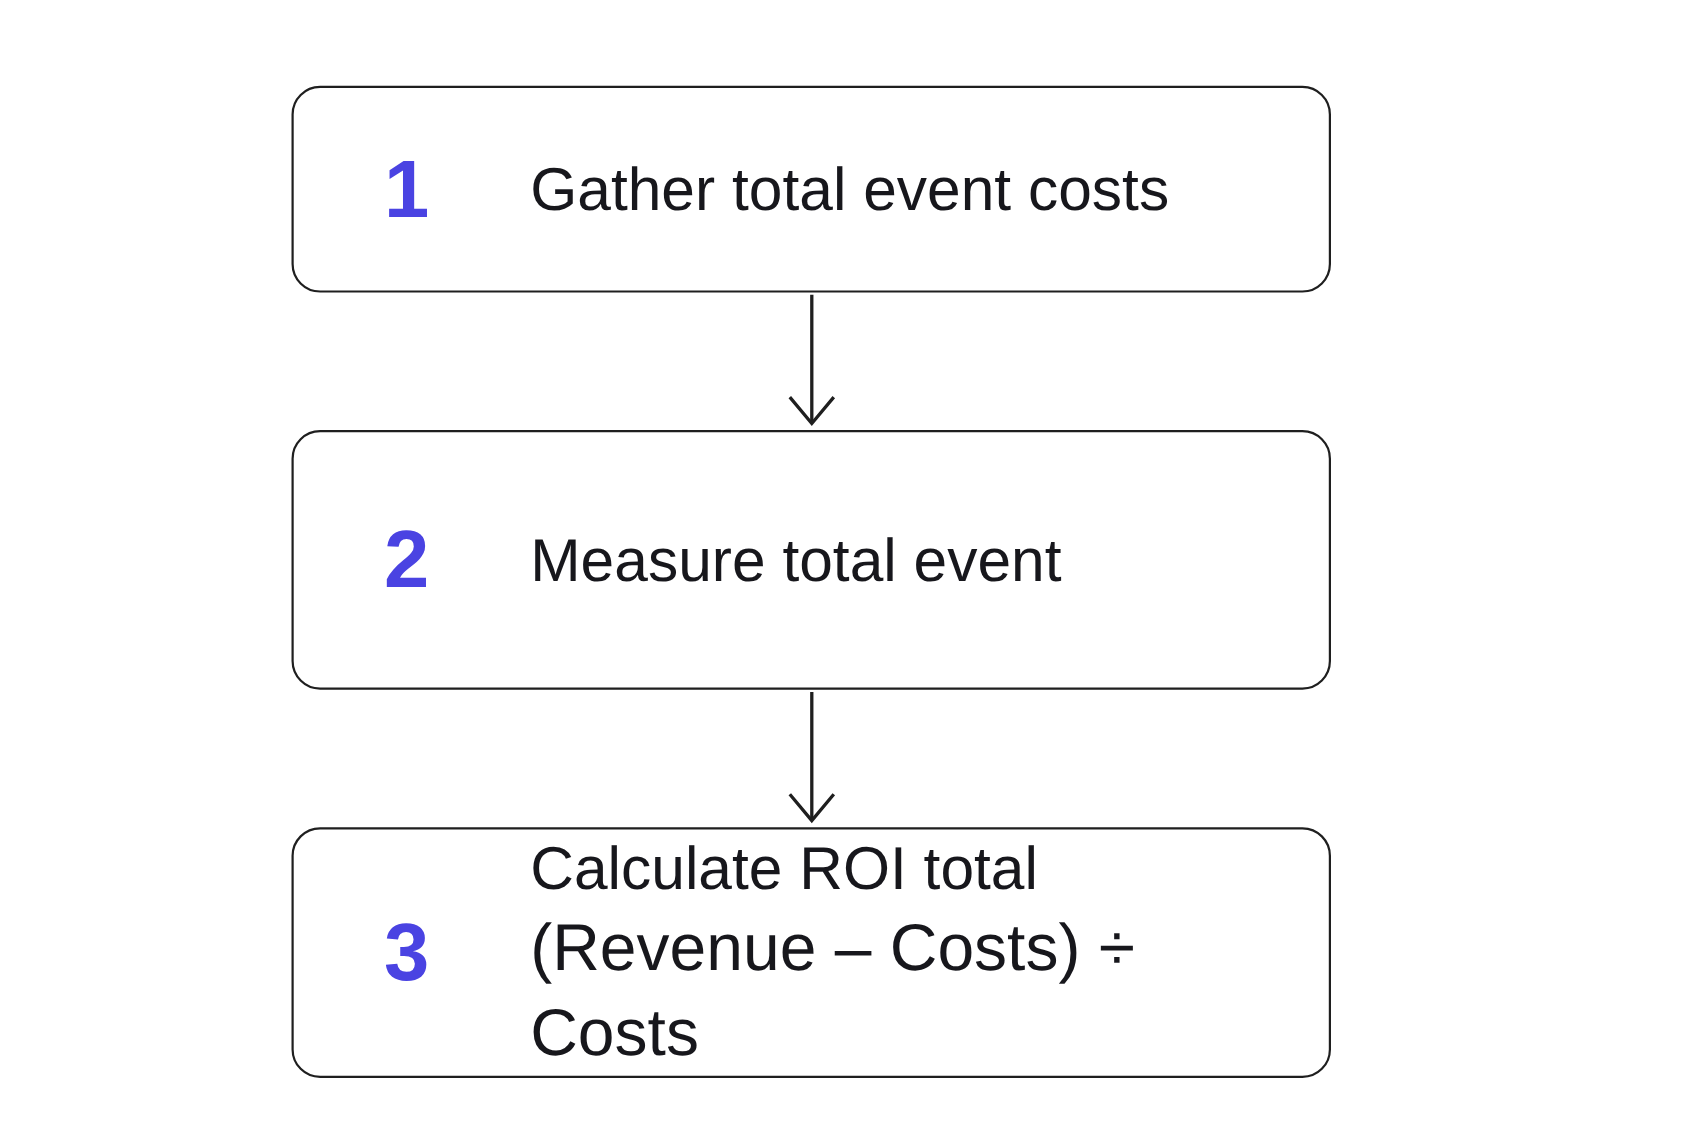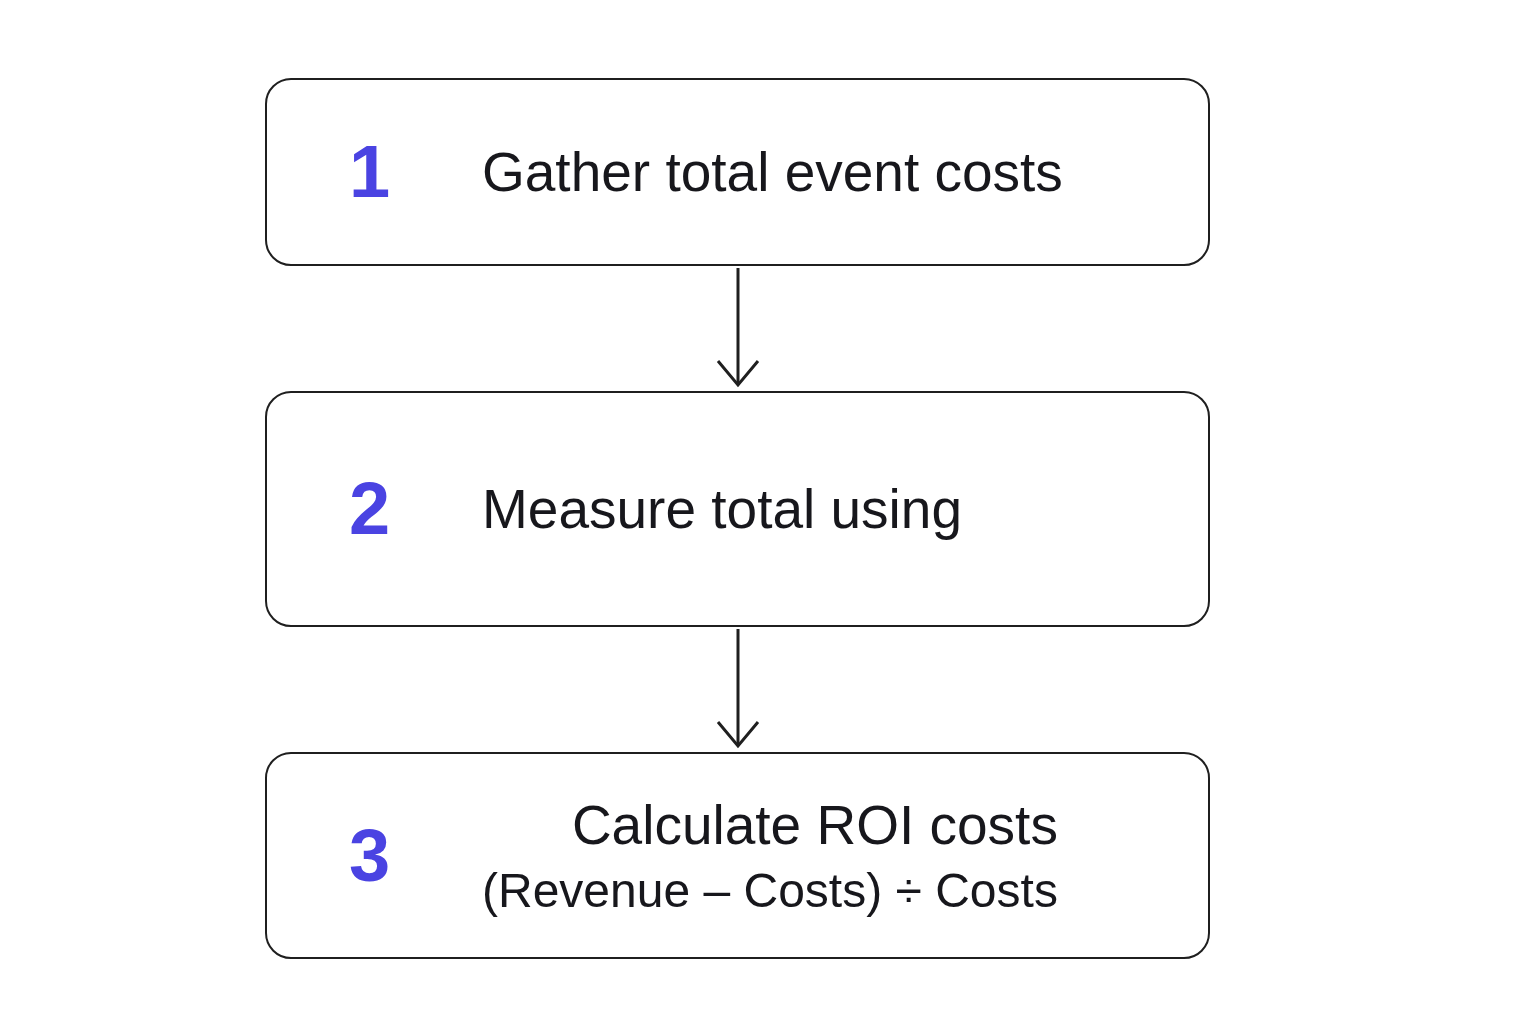--- a/index.html
+++ b/index.html
@@ -50,26 +50,25 @@
     font-weight: 700;
     color: var(--num);
     line-height: 1;
   }
 
   .label {
     font-size: 55px;
     color: var(--text);
     line-height: 1.28;
     padding-right: 30px;
-    text-align: right;
   }
 
   .label .line { display: block; }
 
-  .label .formula { font-size: 48px; }
+  .label .formula { font-size: 60px; }
 
   .arrow {
     height: 125px;
     display: flex;
     align-items: center;
     justify-content: center;
     color: var(--arrow);
   }
 </style>
 </head>
@@ -87,32 +86,32 @@
   <div class="arrow">
     <svg width="64" height="125" viewBox="0 0 64 125" aria-hidden="true">
       <line x1="32" y1="2" x2="32" y2="117" stroke="currentColor" stroke-width="3"></line>
       <polyline points="12,95 32,119 52,95" fill="none" stroke="currentColor" stroke-width="3"></polyline>
     </svg>
   </div>
 
   <div class="box box-2">
     <span class="num">2</span>
     <div class="label">
-      <span class="line">Measure total using</span>
+      <span class="line">Measure total event</span>
     </div>
   </div>
 
   <div class="arrow">
     <svg width="64" height="125" viewBox="0 0 64 125" aria-hidden="true">
       <line x1="32" y1="2" x2="32" y2="117" stroke="currentColor" stroke-width="3"></line>
       <polyline points="12,95 32,119 52,95" fill="none" stroke="currentColor" stroke-width="3"></polyline>
     </svg>
   </div>
 
   <div class="box box-3">
     <span class="num">3</span>
     <div class="label">
-      <span class="line">Calculate ROI costs</span>
+      <span class="line">Calculate ROI total</span>
       <span class="line formula">(Revenue – Costs) ÷ Costs</span>
     </div>
   </div>
 
 </div>
 
 </body></html>

